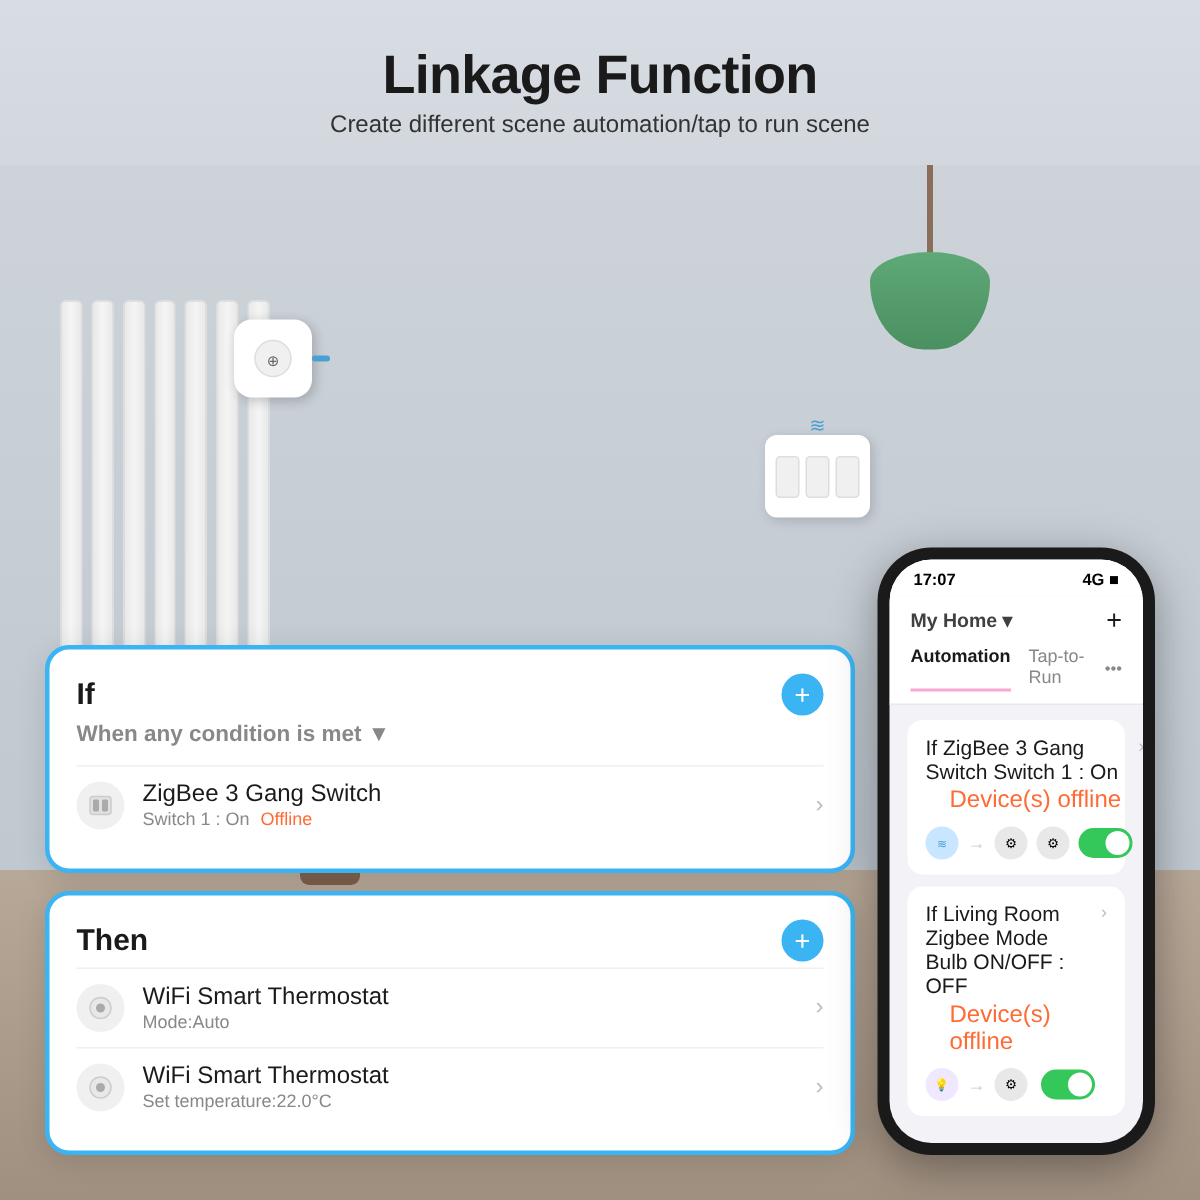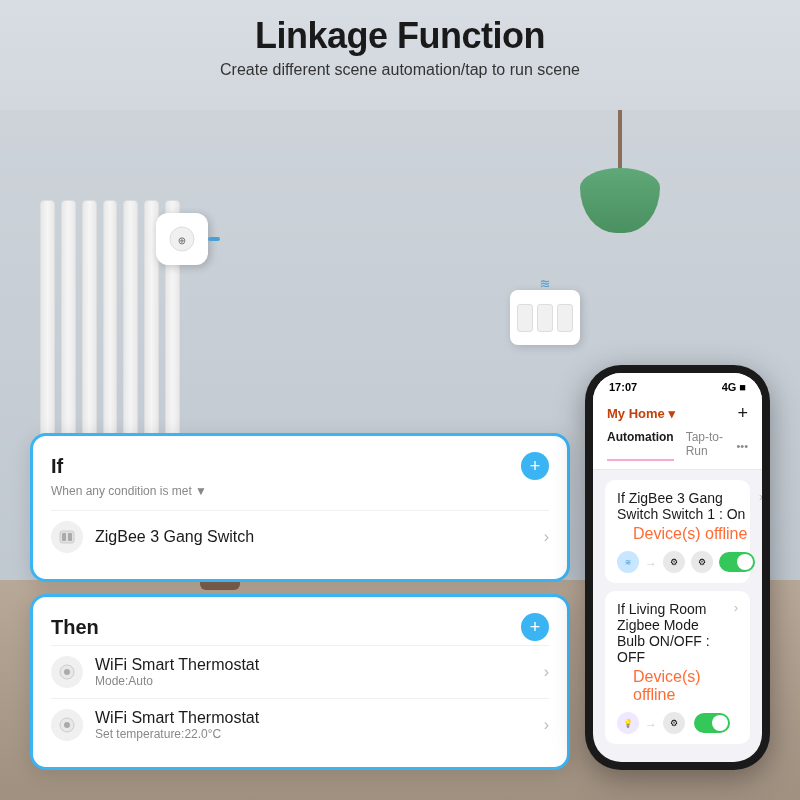--- a/index.html
+++ b/index.html
@@ -195,21 +195,21 @@
     .chair-leg {
       width: 8px;
       height: 30px;
       background: #5a4835;
       border-radius: 2px;
     }
 
     
     .header {
       position: absolute;
-      top: 15px;
+      top: 29px;
       left: 0;
       right: 0;
       text-align: center;
       z-index: 10;
     }
     .header-title {
       font-size: 36px;
       font-weight: 800;
       color: #1a1a1a;
       letter-spacing: -0.5px;
@@ -264,23 +264,24 @@
       gap: 38px;
     }
 
     .card-title {
       font-size: 20px;
       font-weight: 700;
       color: #1a1a1a;
     }
 
     .card-subtitle {
-      font-size: 12px;
+      font-size: 15px;
       color: #888;
       margin-bottom: 12px;
+      font-weight: bold;
     }
 
     .add-btn {
       width: 28px;
       height: 28px;
       background: #3ab4f2;
       border-radius: 50%;
       display: flex;
       align-items: center;
       justify-content: center;
@@ -375,21 +376,21 @@
     .phone-home-row {
       display: flex;
       justify-content: space-between;
       align-items: center;
       margin-bottom: 6px;
     }
 
     .phone-home-text {
       font-size: 13px;
       font-weight: 600;
-      color: #c2410c;
+      color: #404040;
       display: flex;
       align-items: center;
       gap: 3px;
     }
 
     .phone-plus {
       font-size: 18px;
       color: #1a1a1a;
     }
 
@@ -560,20 +561,24 @@
       <div class="card-item">
         <div class="item-icon">
           <svg width="18" height="18" viewBox="0 0 18 18">
             <rect x="2" y="3" width="14" height="12" rx="2" fill="#e0e0e0" stroke="#ccc"></rect>
             <rect x="4" y="5" width="4" height="8" rx="1" fill="#aaa"></rect>
             <rect x="10" y="5" width="4" height="8" rx="1" fill="#aaa"></rect>
           </svg>
         </div>
         <div class="item-text">
           <div class="item-name">ZigBee 3 Gang Switch</div>
+          <div class="item-status">
+            <span>Switch 1 : On</span>
+            <span class="item-status-offline" style="margin-left:4px">Offline</span>
+          </div>
         </div>
         <span class="item-chevron">›</span>
       </div>
     </div>
 
     <div class="card card-then">
       <div class="card-header">
         <span class="card-title">Then</span>
         <div class="add-btn">
           <span>+</span>

